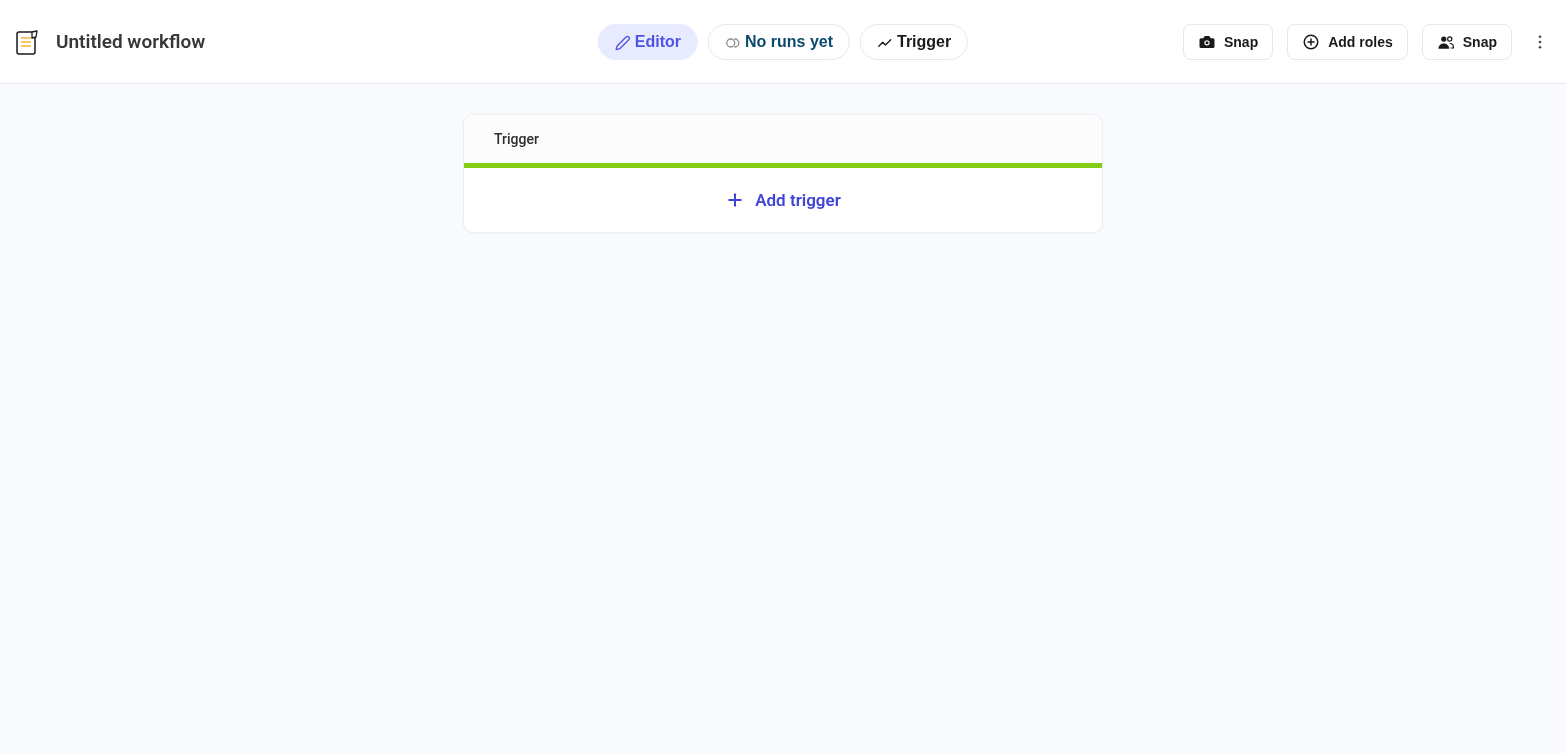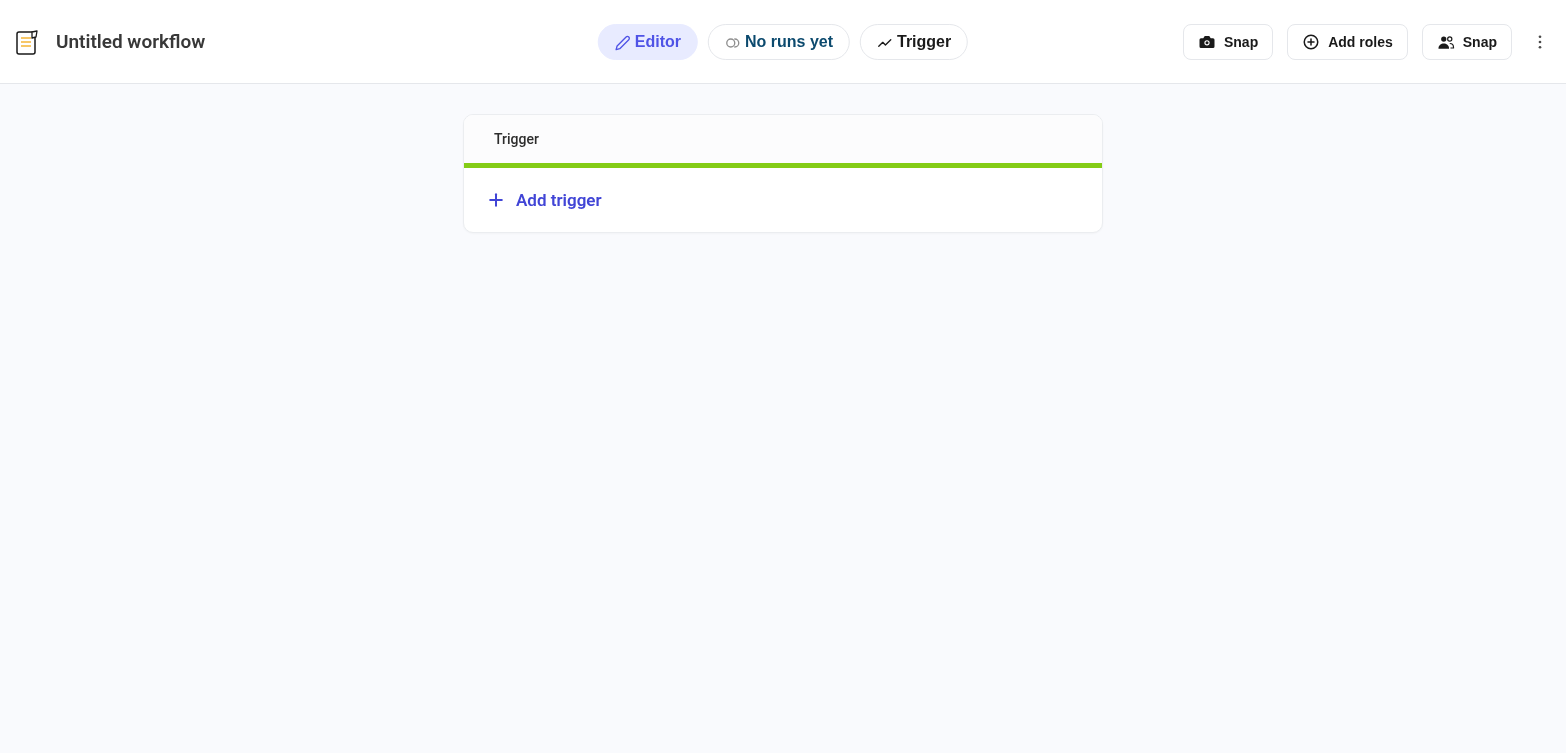--- a/index.html
+++ b/index.html
@@ -126,20 +126,21 @@
       font-size: 14px;
       font-weight: 500;
       color: #2d2d2d;
       border-bottom: 5px solid #84cc16;
       background: #fcfcfd;
     }
     .trigger-body {
       padding: 22px;
       display: flex;
       align-items: center;
+      justify-content: center;
       cursor: pointer;
       gap: 10px;
     }
     .add-trigger-text {
       font-size: 17px;
       font-weight: 600;
       color: #4145d6;
     }
   </style>
 </head>

